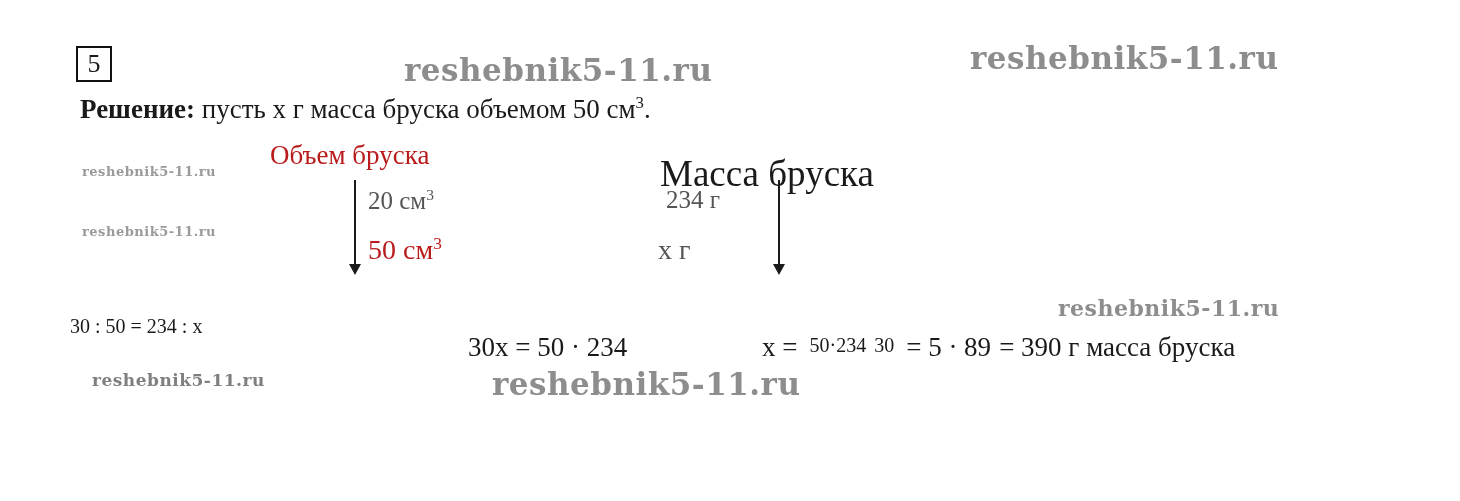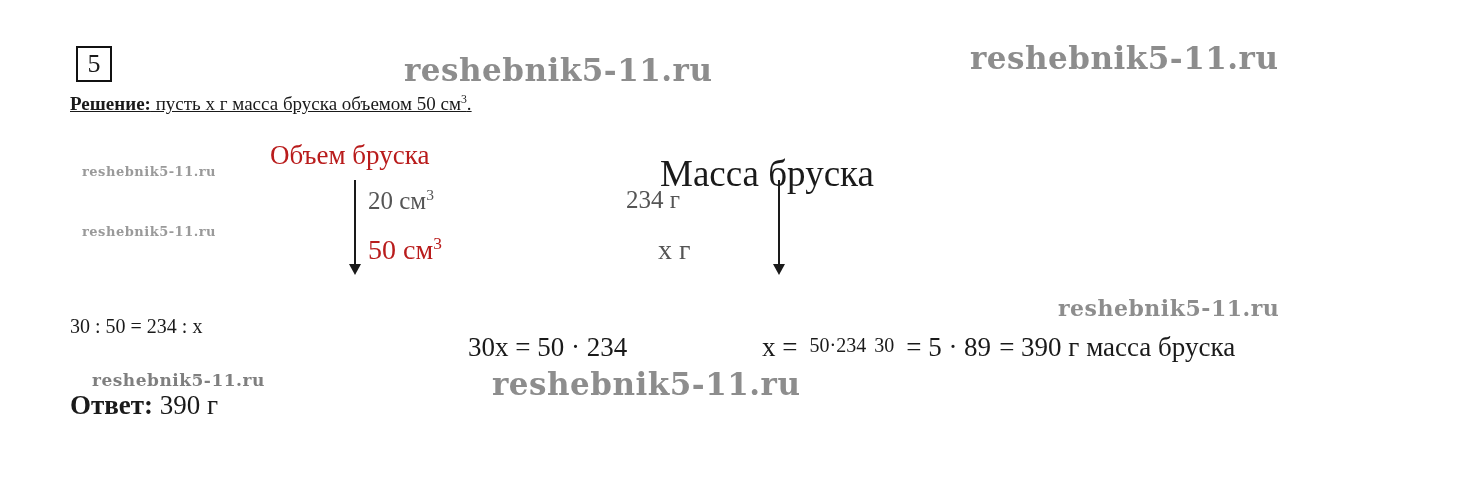--- a/index.html
+++ b/index.html
@@ -60,38 +60,37 @@
 
   
   .line {
     position: absolute;
     white-space: nowrap;
     font-family: "Liberation Serif", serif;
   }
   .bold { font-weight: bold; }
 
   #solution-line {
-    left: 70px; top: 93px;
-    font-size: 19px;
-    text-decoration: underline;
+    left: 80px; top: 93px;
+    font-size: 27px;
   }
 
   #col-head-volume {
     left: 270px; top: 140px;
     font-size: 27px;
     color: #b91c1c;
   }
   #col-head-mass {
     left: 660px; top: 152px;
     font-size: 37px;
   }
 
   #val-vol-1 { left: 368px; top: 186px; font-size: 25px; color: #555; }
   #val-vol-2 { left: 368px; top: 234px; font-size: 28px; color: #b91c1c; }
-  #val-mass-1 { left: 626px; top: 186px; font-size: 25px; color: #555; }
+  #val-mass-1 { left: 666px; top: 186px; font-size: 25px; color: #555; }
   #val-mass-2 { left: 658px; top: 234px; font-size: 28px; color: #555; }
 
   sup.u { font-size: 0.62em; vertical-align: super; }
 
   
   .arrow {
     position: absolute;
     width: 2px;
     background: #1a1a1a;
   }
@@ -197,17 +196,14 @@
     <span>x =</span>
     <span class="frac">
       <span class="num">50·234</span>
       <span class="bar"></span>
       <span class="den">30</span>
     </span>
     <span>= 5 · 89</span>
     <span>= 390 г масса бруска</span>
   </div>
 
-  <div class="line" id="answer-line">
-    <span class="bold">Ответ:</span><span> 390 г</span>
-  </div>
 
 </div>
 
 </body></html>

